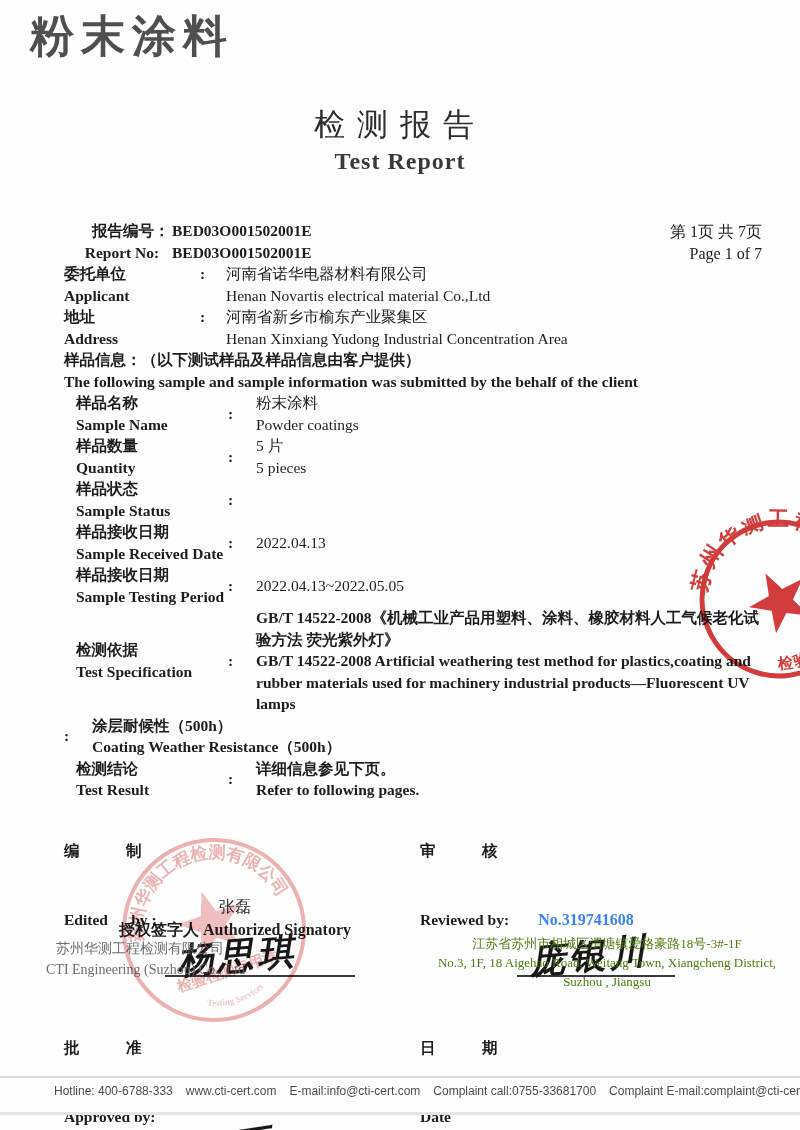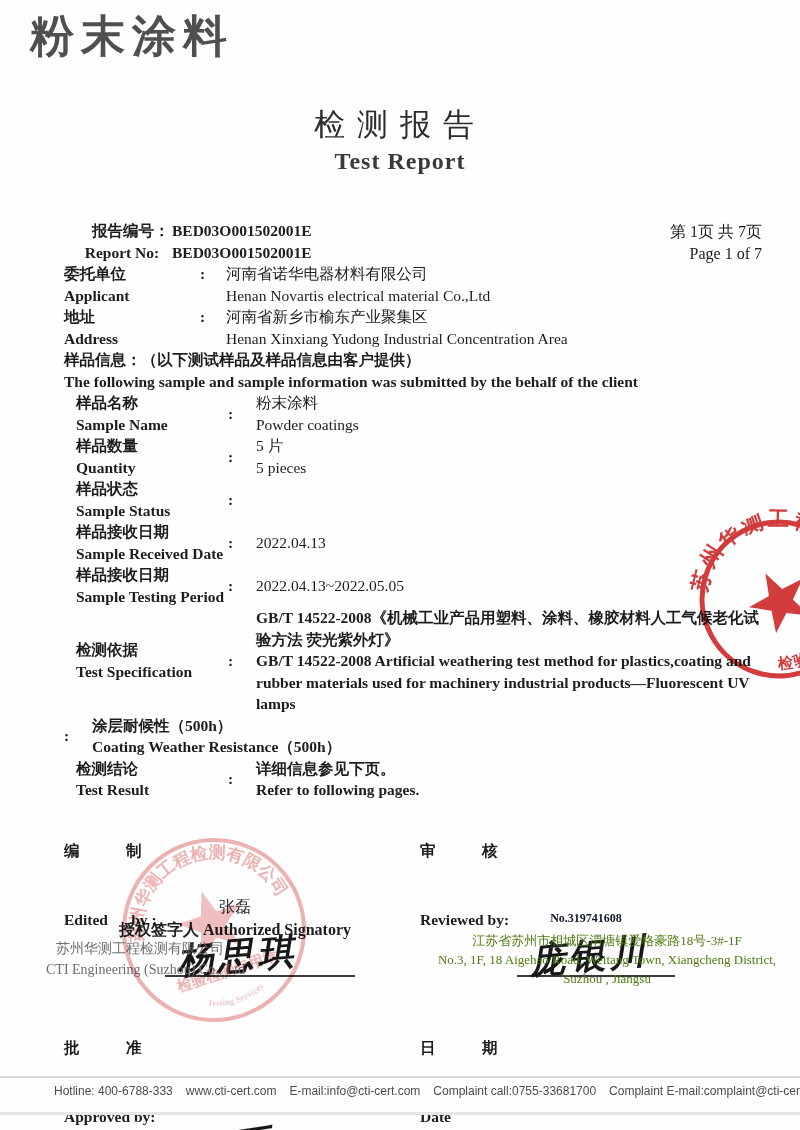--- a/index.html
+++ b/index.html
@@ -53,21 +53,21 @@
         font-size:36px;letter-spacing:4px;transform:rotate(-5deg);white-space:nowrap;}
   .hand.big{font-size:46px;bottom:-14px;transform:rotate(-9deg);}
 
   
   .auth-block{position:absolute;left:104px;top:897px;width:262px;text-align:center;}
   .auth-name{font-size:16px;}
   .auth-title{font-size:16px;font-weight:bold;margin-top:2px;}
   .company-block{position:absolute;left:46px;top:938px;font-size:14px;color:#6e6e6e;line-height:21px;}
   .company-block .cn{padding-left:10px;}
   .right-bottom{position:absolute;left:390px;top:911px;width:392px;text-align:center;}
-  .cert-no{font-size:12px;font-weight:bold;color:#0f172a;}
+  .cert-no{font-size:16px;font-weight:bold;color:#3b82f6;}
   .addr{font-size:13px;color:#4d7c0f;line-height:19px;margin-top:5px;margin-left:42px;}
 
   
   .stamp{position:absolute;mix-blend-mode:multiply;pointer-events:none;}
   .stamp-right{left:693px;top:513px;width:172px;height:172px;transform:rotate(-28deg);opacity:0.92;}
   .stamp-bottom{left:110px;top:826px;width:208px;height:208px;transform:rotate(-18deg);opacity:0.52;}
   .stamp text{font-family:"Liberation Serif","DejaVu Serif",serif;font-weight:bold;}
 
   
   .footer-rule{position:absolute;left:0;right:0;top:1076px;border-top:2px solid #d9d9d9;}

